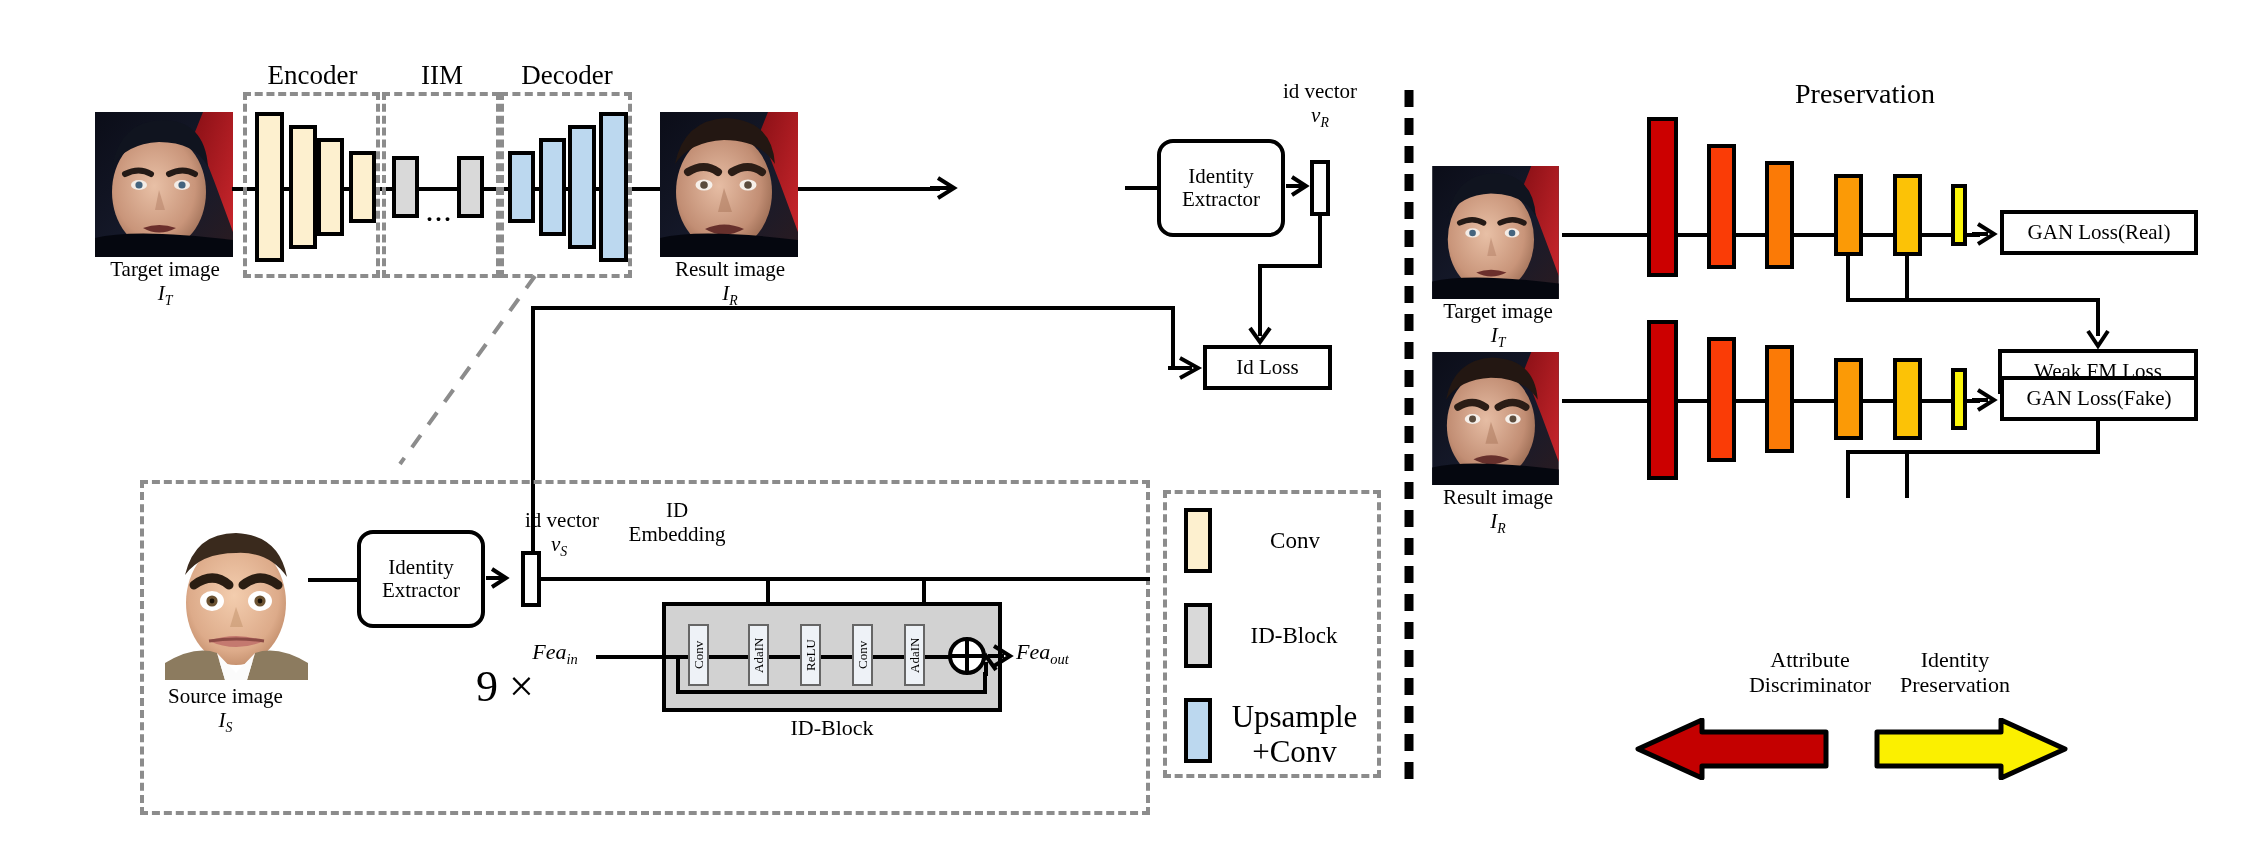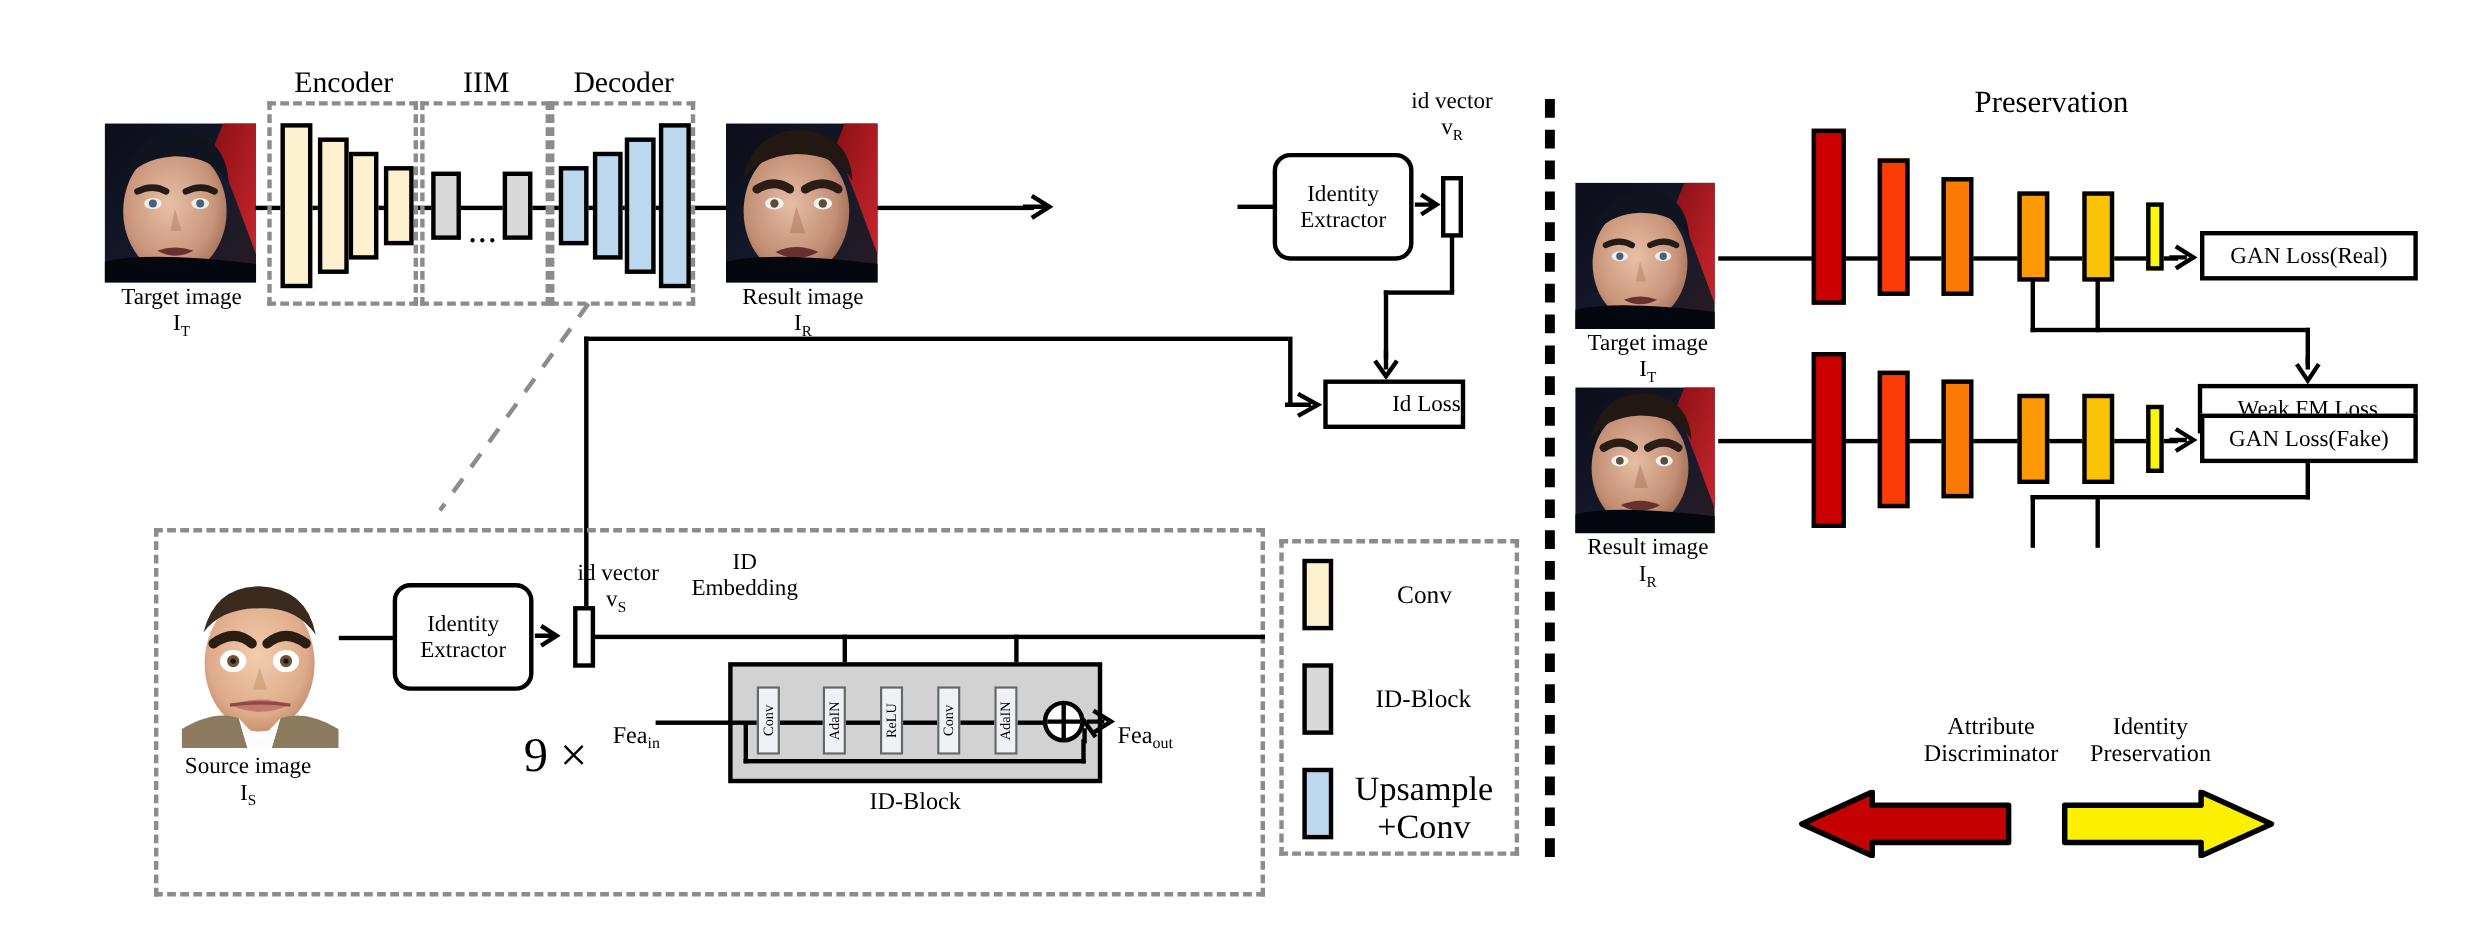--- a/index.html
+++ b/index.html
@@ -1,20 +1,20 @@
 <!DOCTYPE html>
 <html><head>
 <meta charset="utf-8">
 <style>
   html,body{margin:0;padding:0;background:#fff;}
   body{width:2254px;height:852px;position:relative;overflow:hidden;
        font-family:"Liberation Serif","DejaVu Serif",serif;color:#000;}
   .abs{position:absolute;}
   .lbl{position:absolute;text-align:center;white-space:nowrap;line-height:1.12;}
-  .ital{margin-top:16px;}
+  .ital{font-style:italic;}
   .bar{position:absolute;border:4px solid #000;box-sizing:border-box;}
   .dashbox{position:absolute;border:4px dashed #8c8c8c;box-sizing:border-box;}
   .rbox{position:absolute;border:4px solid #000;border-radius:16px;box-sizing:border-box;
         display:flex;align-items:center;justify-content:center;text-align:center;background:#fff;line-height:1.1;}
   .sbox{position:absolute;border:4px solid #000;box-sizing:border-box;
         display:flex;align-items:center;justify-content:center;text-align:center;background:#fff;}
   .hline{position:absolute;background:#000;height:4px;}
   .vline{position:absolute;background:#000;width:4px;}
   .photo{position:absolute;border:0;overflow:hidden;}
   .vbar{position:absolute;border:4px solid #000;background:#fff;box-sizing:border-box;}
@@ -147,21 +147,21 @@
   <span class="ital"><span>v</span><sub>R</sub></span>
 </div>
 
 <div class="vline" style="left:1318px;top:214px;width:4px;height:52px;"></div>
 <div class="hline" style="left:1258px;top:264px;width:64px;"></div>
 <div class="vline" style="left:1258px;top:264px;width:4px;height:62px;"></div>
 <svg class="abs" style="left:1246px;top:318px;" width="28" height="28">
   <path d="M14 0 L14 18 M4 10 L14 24 L24 10" stroke="#000" stroke-width="4" fill="none"></path>
 </svg>
 
-<div class="sbox" style="left:1203px;top:345px;width:129px;height:45px;font-size:21px;justify-content:flex-end;">
+<div class="sbox" style="left:1203px;top:345px;width:129px;height:45px;font-size:21px;">
   <span>Id Loss</span>
 </div>
 
 <div class="hline" style="left:531px;top:306px;width:640px;"></div>
 <div class="vline" style="left:531px;top:306px;width:4px;height:258px;"></div>
 <svg class="abs" style="left:1168px;top:355px;" width="38" height="26">
   <path d="M0 13 L24 13 M12 3 L30 13 L12 23" stroke="#000" stroke-width="4" fill="none"></path>
 </svg>
 <div class="vline" style="left:1171px;top:306px;width:4px;height:62px;"></div>
 
@@ -263,21 +263,21 @@
 
 <div class="smallbox" style="left:904px;top:624px;width:21px;height:62px;"></div>
 <div class="idbname" style="left:904px;top:624px;width:21px;height:62px;font-size:13px;">AdaIN</div>
 
 <svg class="abs" style="left:947px;top:636px;" width="40" height="40">
   <circle cx="20" cy="20" r="17" fill="#fff" stroke="#000" stroke-width="4"></circle>
   <line x1="20" y1="5" x2="20" y2="35" stroke="#000" stroke-width="4"></line>
   <line x1="5" y1="20" x2="35" y2="20" stroke="#000" stroke-width="4"></line>
 </svg>
 
-<div class="lbl ital" style="left:510px;top:640px;width:90px;font-size:22px;text-align:right;">
+<div class="lbl ital" style="left:510px;top:640px;width:90px;font-size:22px;text-align:center;">
   <span>Fea</span><sub>in</sub>
 </div>
 <svg class="abs" style="left:988px;top:643px;" width="30" height="26">
   <path d="M0 13 L16 13 M6 3 L22 13 L6 23" stroke="#000" stroke-width="4" fill="none"></path>
 </svg>
 <div class="lbl ital" style="left:1016px;top:640px;width:110px;font-size:22px;text-align:left;">
   <span>Fea</span><sub>out</sub>
 </div>
 
 <div class="lbl" style="left:712px;top:716px;width:240px;font-size:22px;">ID-Block</div>

